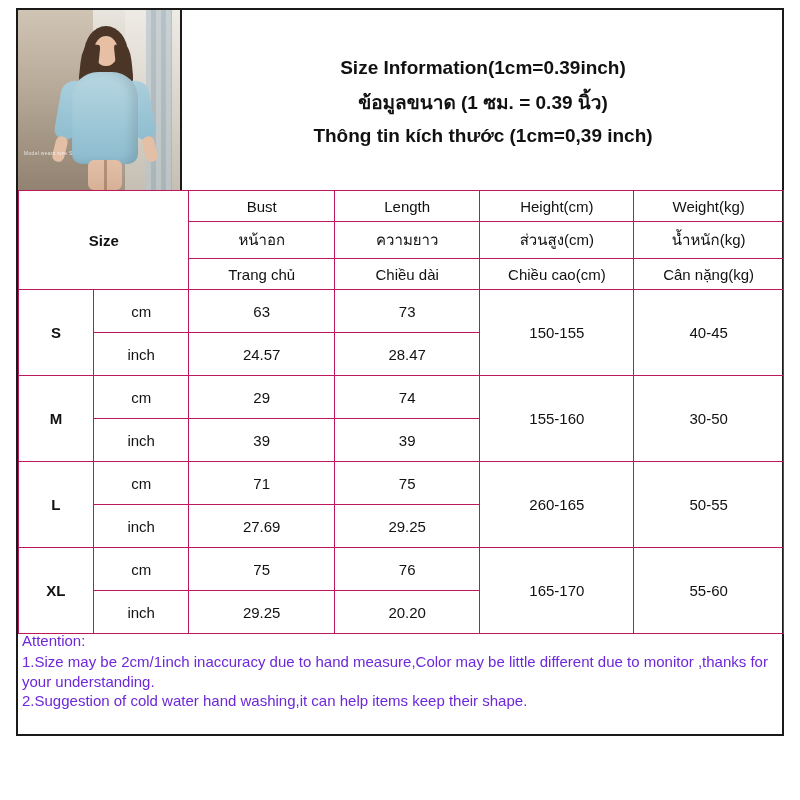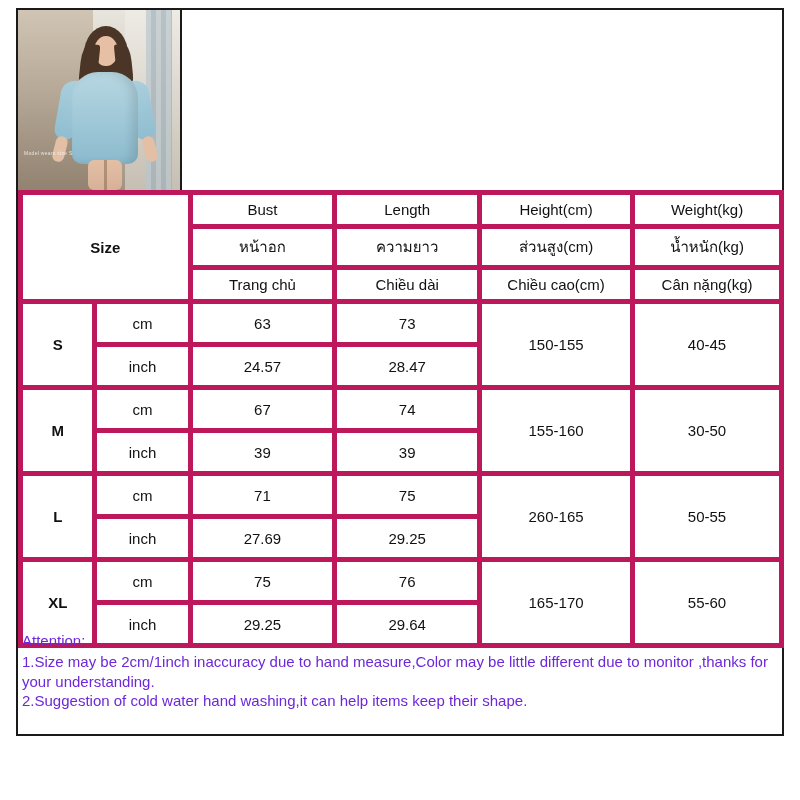--- a/index.html
+++ b/index.html
@@ -136,21 +136,21 @@
 
   
   table.size-table {
     position: absolute;
     left: 0; top: 180px;
     width: 766px;
     border-collapse: collapse;
     table-layout: fixed;
   }
   table.size-table td {
-    border: 5px solid #be185d;
+    border: 1px solid #be185d;
     text-align: center;
     vertical-align: middle;
     font-size: 15px;
     color: #111;
     padding: 6px 2px;
   }
   
   col.c1 { width: 72px; }
   col.c2 { width: 92px; }
   col.c3 { width: 140px; }
@@ -201,20 +201,25 @@
         <div class="ph-hair3"></div>
         <div class="ph-sleeve-l"></div>
         <div class="ph-sleeve-r"></div>
         <div class="ph-dress"></div>
         <div class="ph-arm-l"></div>
         <div class="ph-arm-r"></div>
         <div class="ph-legs"></div>
         <div class="ph-leggap"></div>
         <div class="ph-watermark">Model wears size S</div>
       </div>
+      <div class="titles">
+        <div>Size Information(1cm=0.39inch)</div>
+        <div>ข้อมูลขนาด (1 ซม. = 0.39 นิ้ว)</div>
+        <div>Thông tin kích thước (1cm=0,39 inch)</div>
+      </div>
     </div>
 
     <table class="size-table">
       <colgroup>
         <col class="c1">
           <col class="c2">
           <col class="c3">
           <col class="c4">
           <col class="c5">
           <col class="c6">
@@ -251,21 +256,21 @@
         </tr>
         <tr class="datarow">
           <td class="unit">inch</td>
           <td class="val">24.57</td>
           <td class="val">28.47</td>
         </tr>
 
         <tr class="datarow">
           <td class="sizecell" rowspan="2">M</td>
           <td class="unit">cm</td>
-          <td class="val">67</td>
+          <td class="val">29</td>
           <td class="val">74</td>
           <td class="val" rowspan="2">155-160</td>
           <td class="val" rowspan="2">30-50</td>
         </tr>
         <tr class="datarow">
           <td class="unit">inch</td>
           <td class="val">39</td>
           <td class="val">39</td>
         </tr>
 
@@ -287,21 +292,21 @@
           <td class="sizecell" rowspan="2">XL</td>
           <td class="unit">cm</td>
           <td class="val">75</td>
           <td class="val">76</td>
           <td class="val" rowspan="2">165-170</td>
           <td class="val" rowspan="2">55-60</td>
         </tr>
         <tr class="datarow">
           <td class="unit">inch</td>
           <td class="val">29.25</td>
-          <td class="val">29.64</td>
+          <td class="val">20.20</td>
         </tr>
       </tbody>
     </table>
   </div>
 
   <div class="attention">
     <div class="ln">Attention:</div>
     <div class="ln ln1">1.Size may be 2cm/1inch inaccuracy due to hand measure,Color may be little different due to monitor ,thanks for your understanding.</div>
     <div class="ln">2.Suggestion of cold water hand washing,it can help items keep their shape.</div>
   </div>

